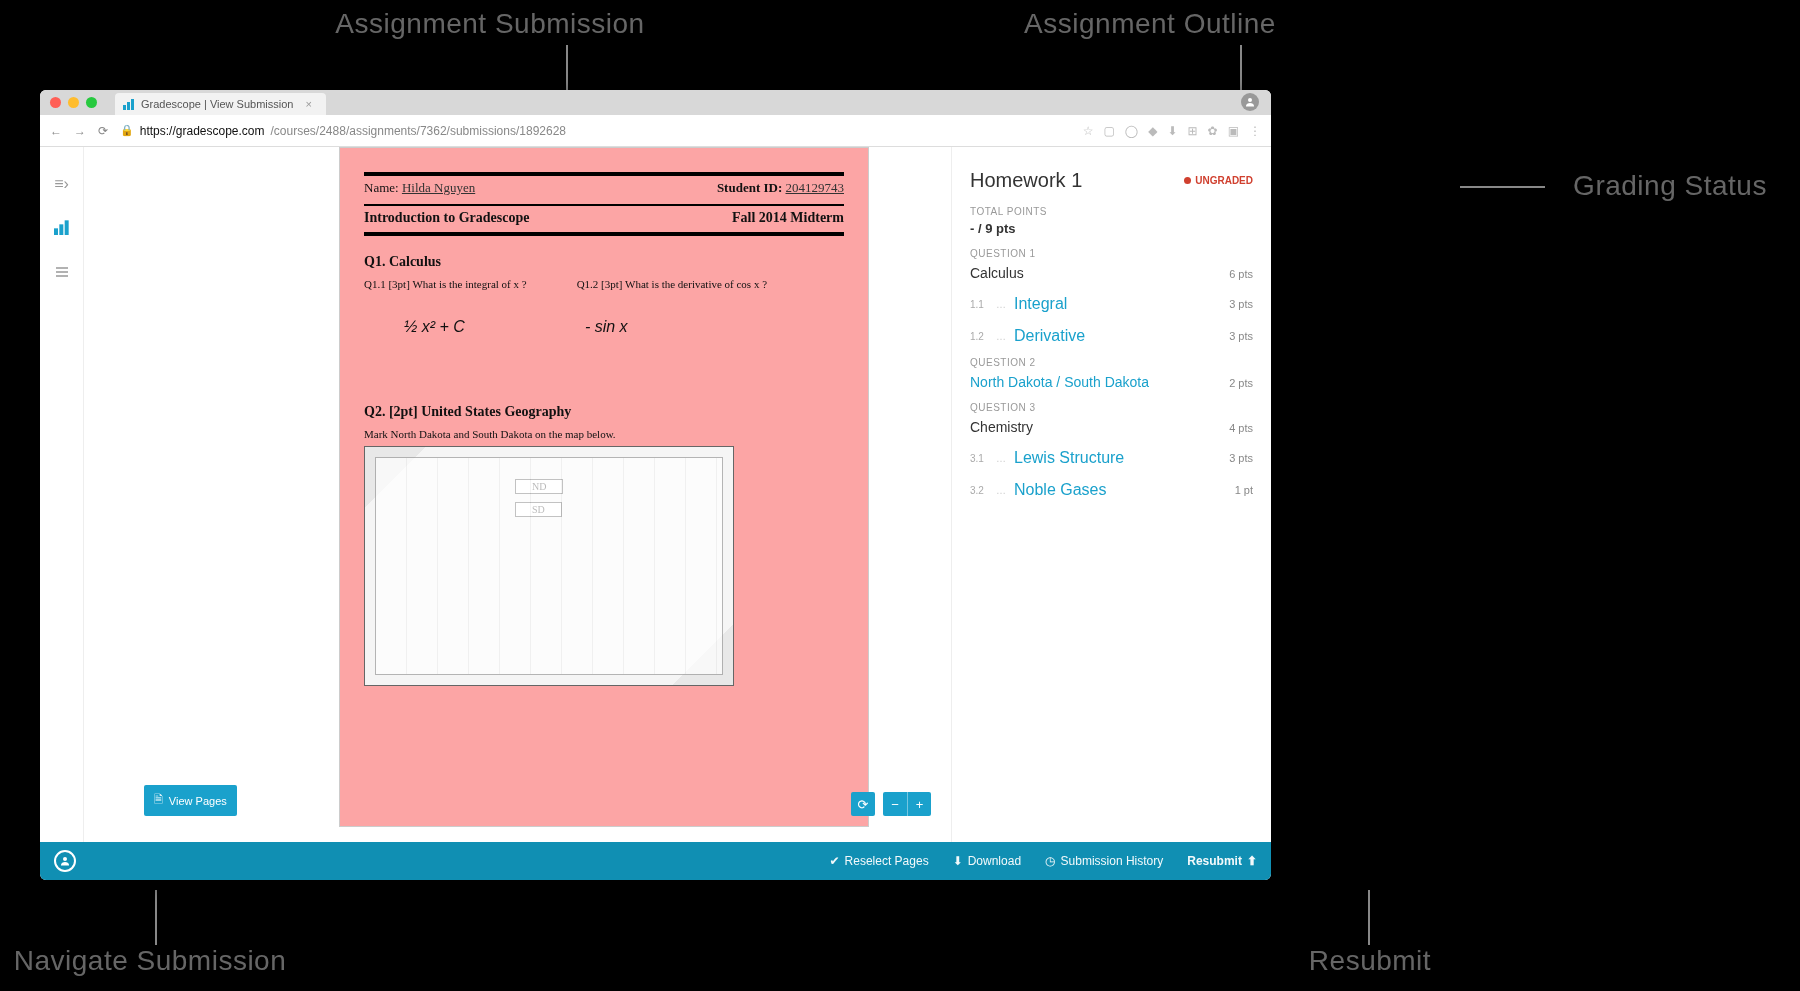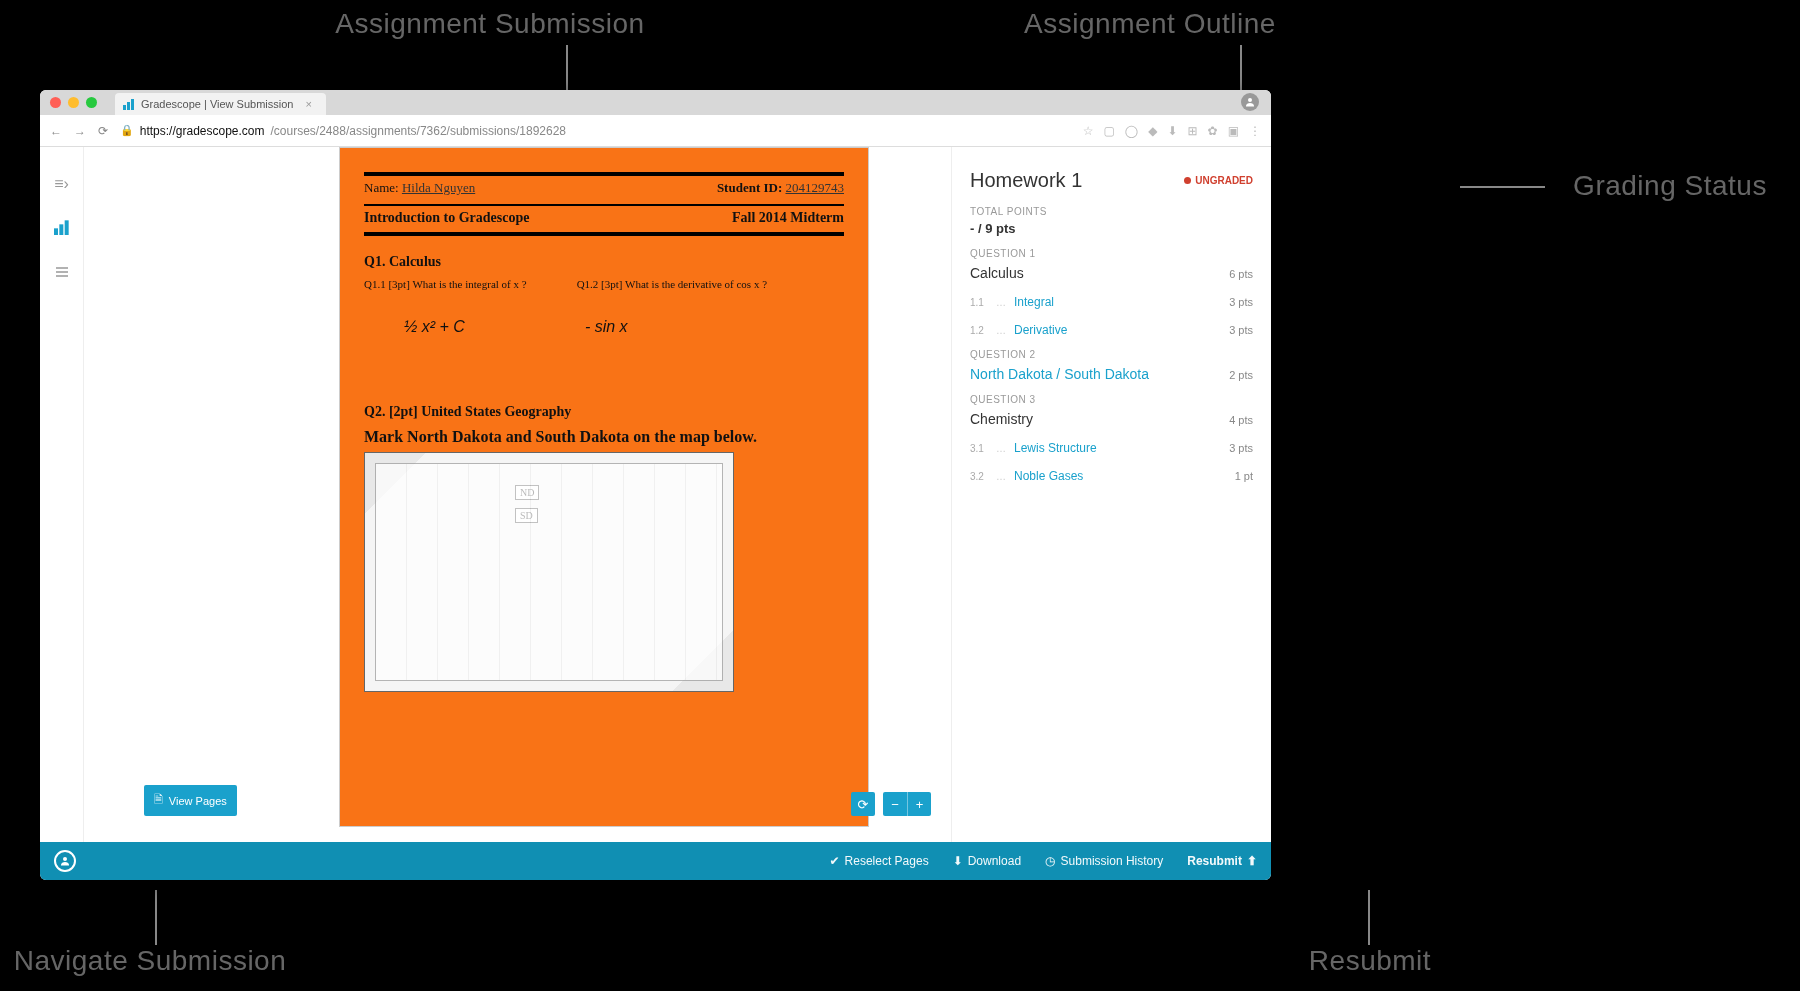--- a/index.html
+++ b/index.html
@@ -114,52 +114,52 @@
   .submission-area {
     flex:1;
     background:#fff;
     position:relative;
     overflow:hidden;
   }
   .scan-page {
     position:absolute;
     left:255px; top:0;
     width: 530px; height: 680px;
-    background:#f97316;
+    background:#fca5a5;
     border:1px solid #ccc;
     padding: 18px 24px;
     font-family: "Times New Roman", serif;
     color:#111;
     font-size: 13px;
   }
   .scan-hr { border-top: 4px solid #000; margin: 6px 0 4px; }
   .scan-hr2 { border-top: 2px solid #000; margin: 4px 0; }
   .scan-row { display:flex; justify-content:space-between; align-items:baseline; }
   .handw { font-family: "Comic Sans MS", cursive; color:#333; text-decoration: underline; }
   .scan-q { font-weight:bold; margin-top: 18px; margin-bottom:8px; font-size:14px; }
   .scan-sub { display:flex; gap:50px; font-size:11px; margin-bottom:28px; }
   .scan-ans { display:flex; gap:120px; margin-left:40px; font-family:Liberation Sans, sans-serif; font-style:italic; font-size:16px;margin-top:10px;}
-  .scan-small { font-size:16px; margin-bottom:6px;font-weight:bold; }
+  .scan-small { font-size:11px; margin-bottom:6px; }
   .map-box {
     width: 370px; height: 240px;
     border:1px solid #666;
     margin-top:6px;
     position:relative;
     background:
       linear-gradient(135deg, #e8e8e8 10%, #f5f5f5 10%, #f5f5f5 90%, #e8e8e8 90%);
   }
   .map-box::after {
     content:"";
     position:absolute; inset:10px;
     border:1px solid #999;
     background: repeating-linear-gradient(90deg, #fff, #fff 30px, #eee 30px, #eee 31px),
                 repeating-linear-gradient(0deg, transparent, transparent 25px, #eee 25px, #eee 26px);
     opacity:.7;
   }
-  .map-label { position:absolute; border:1px solid #333; background:#fff; font-size:10px; padding:1px 4px; font-family:"Comic Sans MS",cursive; }
+  .map-label { position:absolute; border:1px solid #333; background:#fff; font-size:10px; padding:1px 16px; font-family:"Comic Sans MS",cursive; }
 
   
   .view-pages {
     position:absolute; left:60px; bottom:26px;
     background:#1aa1cc; color:#fff;
     font-size:11px; padding:6px 10px;
     border-radius:2px;
     display:flex; align-items:center; gap:6px;
     cursor:pointer;
   }
@@ -184,21 +184,21 @@
     overflow:auto;
   }
   .outline-header { display:flex; justify-content:space-between; align-items:center; margin-bottom:14px;}
   .outline-title { font-size:20px; font-weight:400; color:#333; }
   .status-badge { font-size:10px; color:#d0402f; font-weight:600; display:flex; align-items:center; gap:4px;}
   .status-dot { width:7px; height:7px; border-radius:50%; background:#d0402f; display:inline-block;}
   .section-label { font-size:10px; color:#999; letter-spacing:.5px; margin-top:12px; text-transform:uppercase;}
   .points { font-weight:600; color:#333; font-size:13px; margin-top:4px;}
   .qrow { display:flex; justify-content:space-between; align-items:baseline; margin-top:6px;}
   .qname { font-size:14px; color:#333;}
-  .qlink { color:#1aa1cc; font-size:12px; cursor:pointer;}
+  .qlink { color:#1aa1cc; font-size:16px; cursor:pointer;}
   .qpts { font-size:11px; color:#888;}
   .subq { display:flex; align-items:center; gap:8px; margin-top:8px;}
   .subq-num { font-size:10px; color:#aaa; width:18px;}
   .subq-dots { color:#ccc; font-size:10px;}
 
   
   .footer {
     height: 38px;
     background:#108fb3;
     display:flex; align-items:center;

